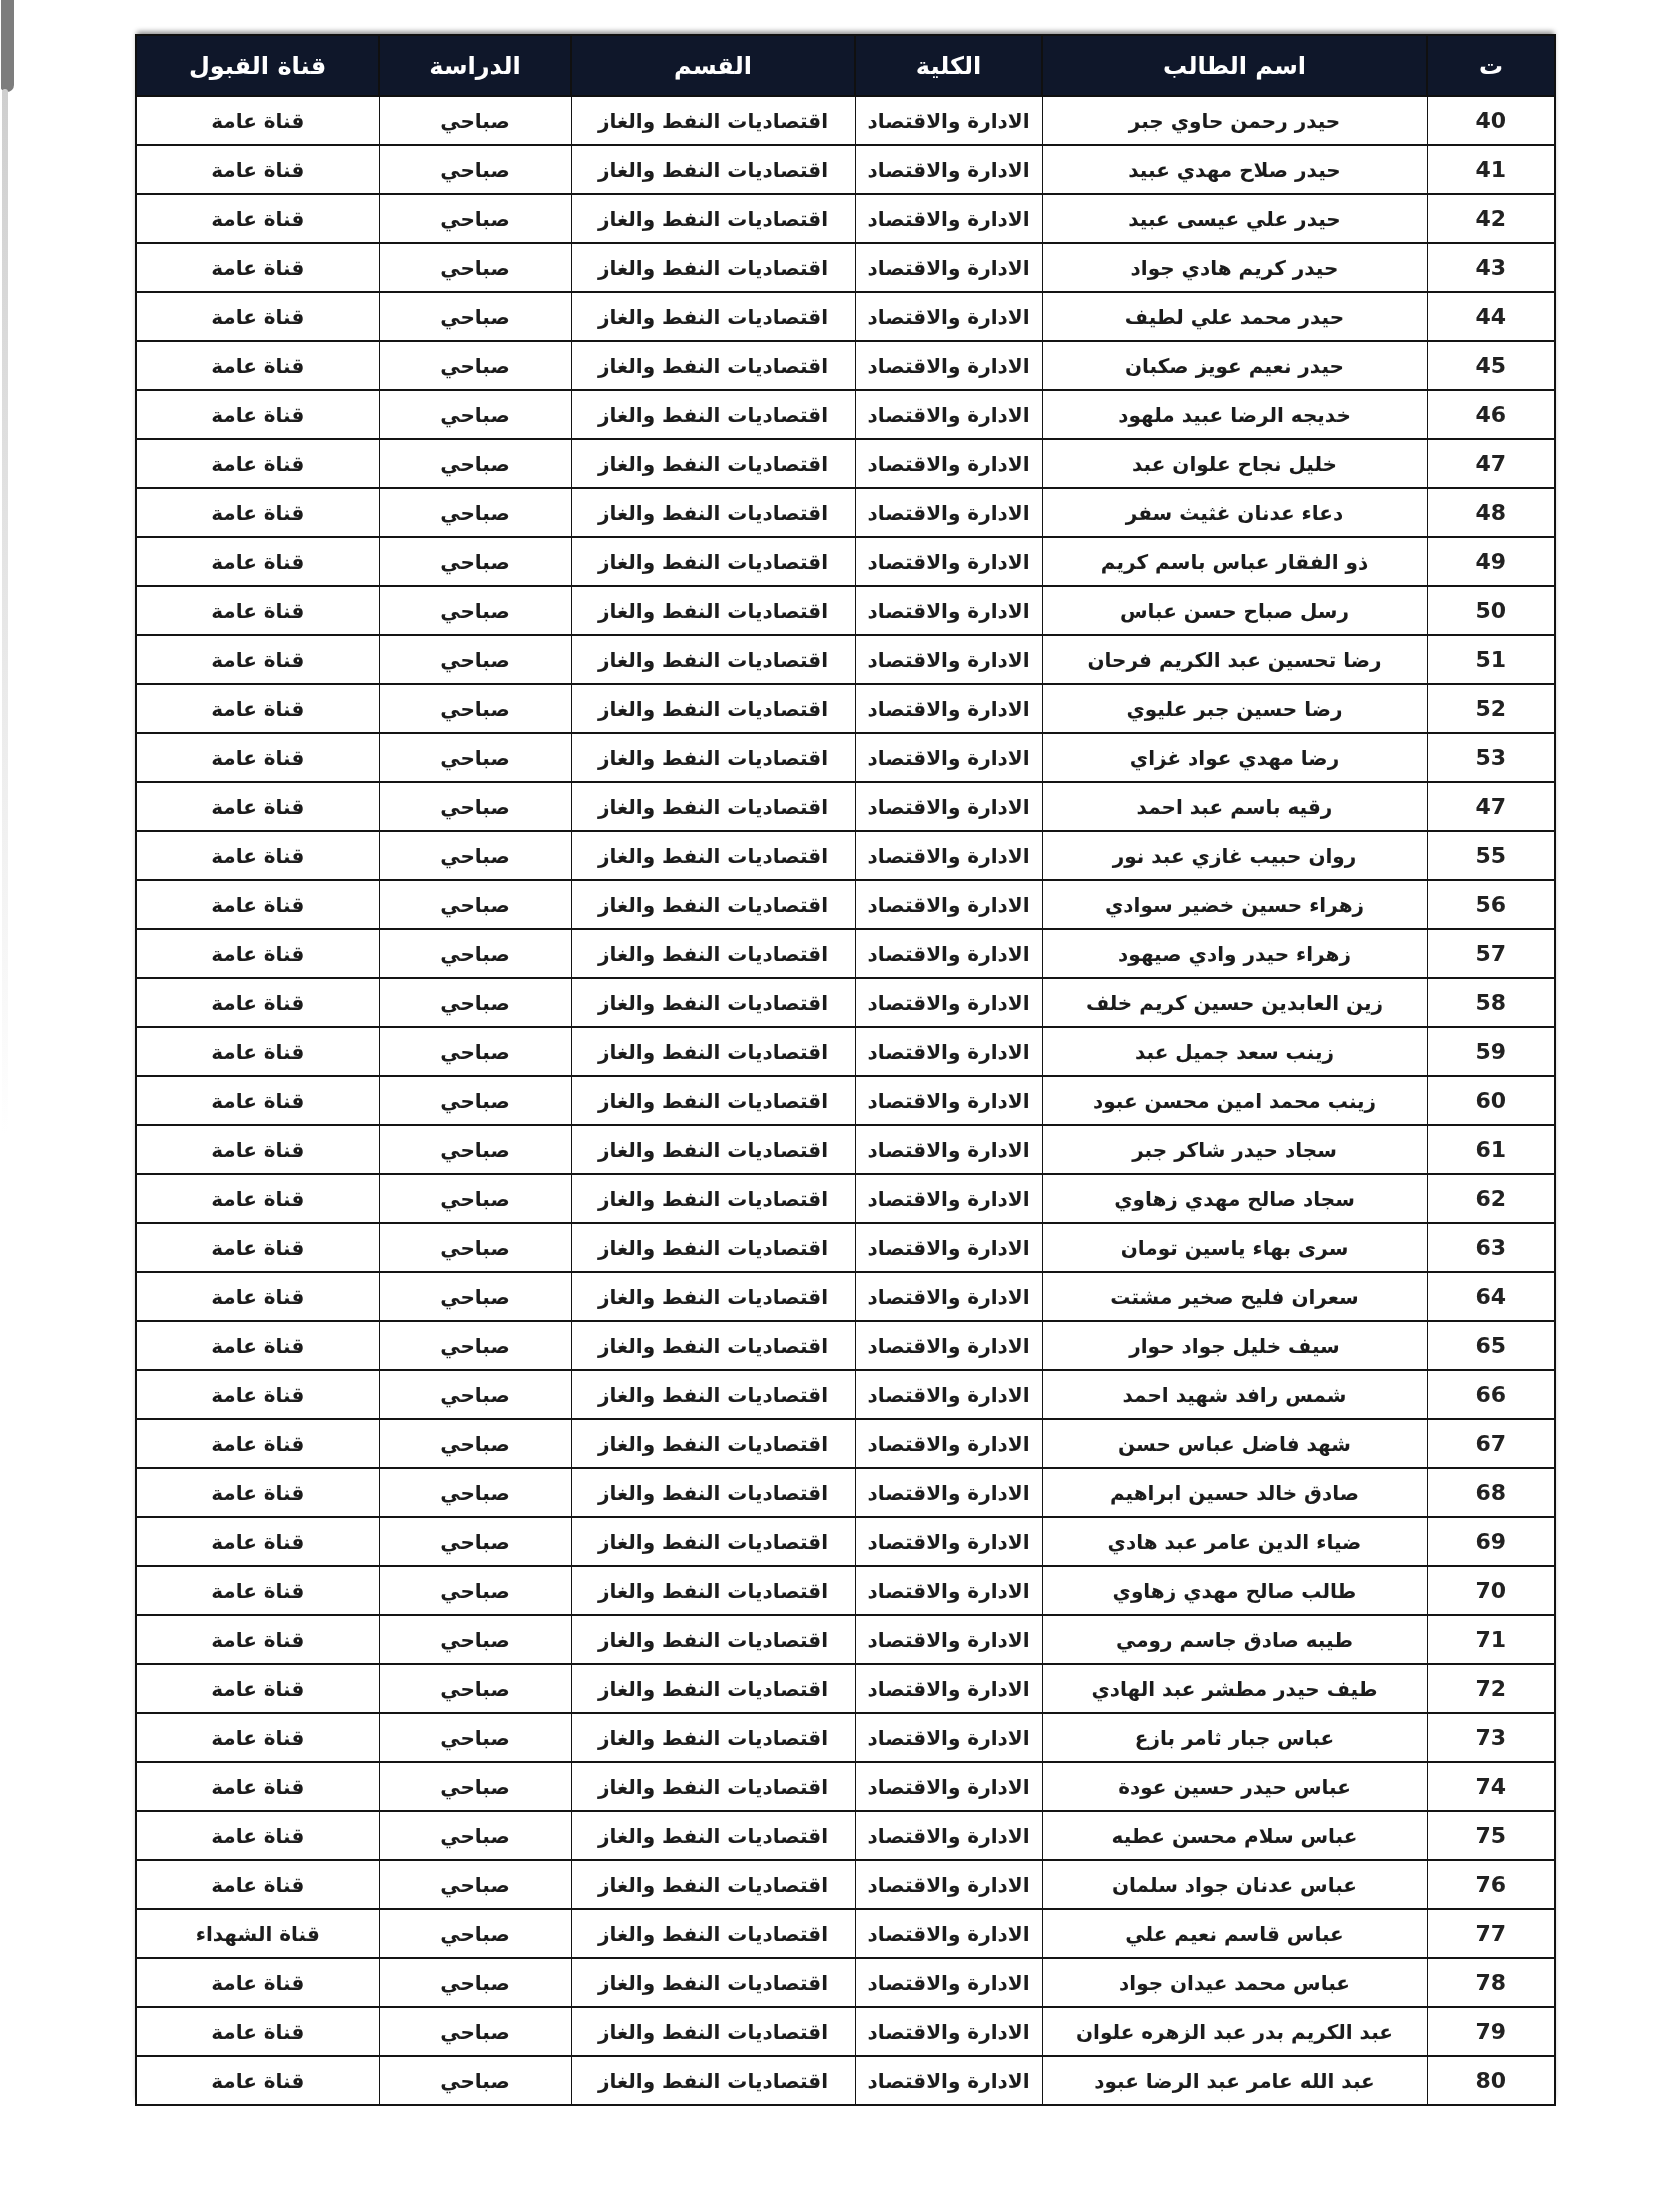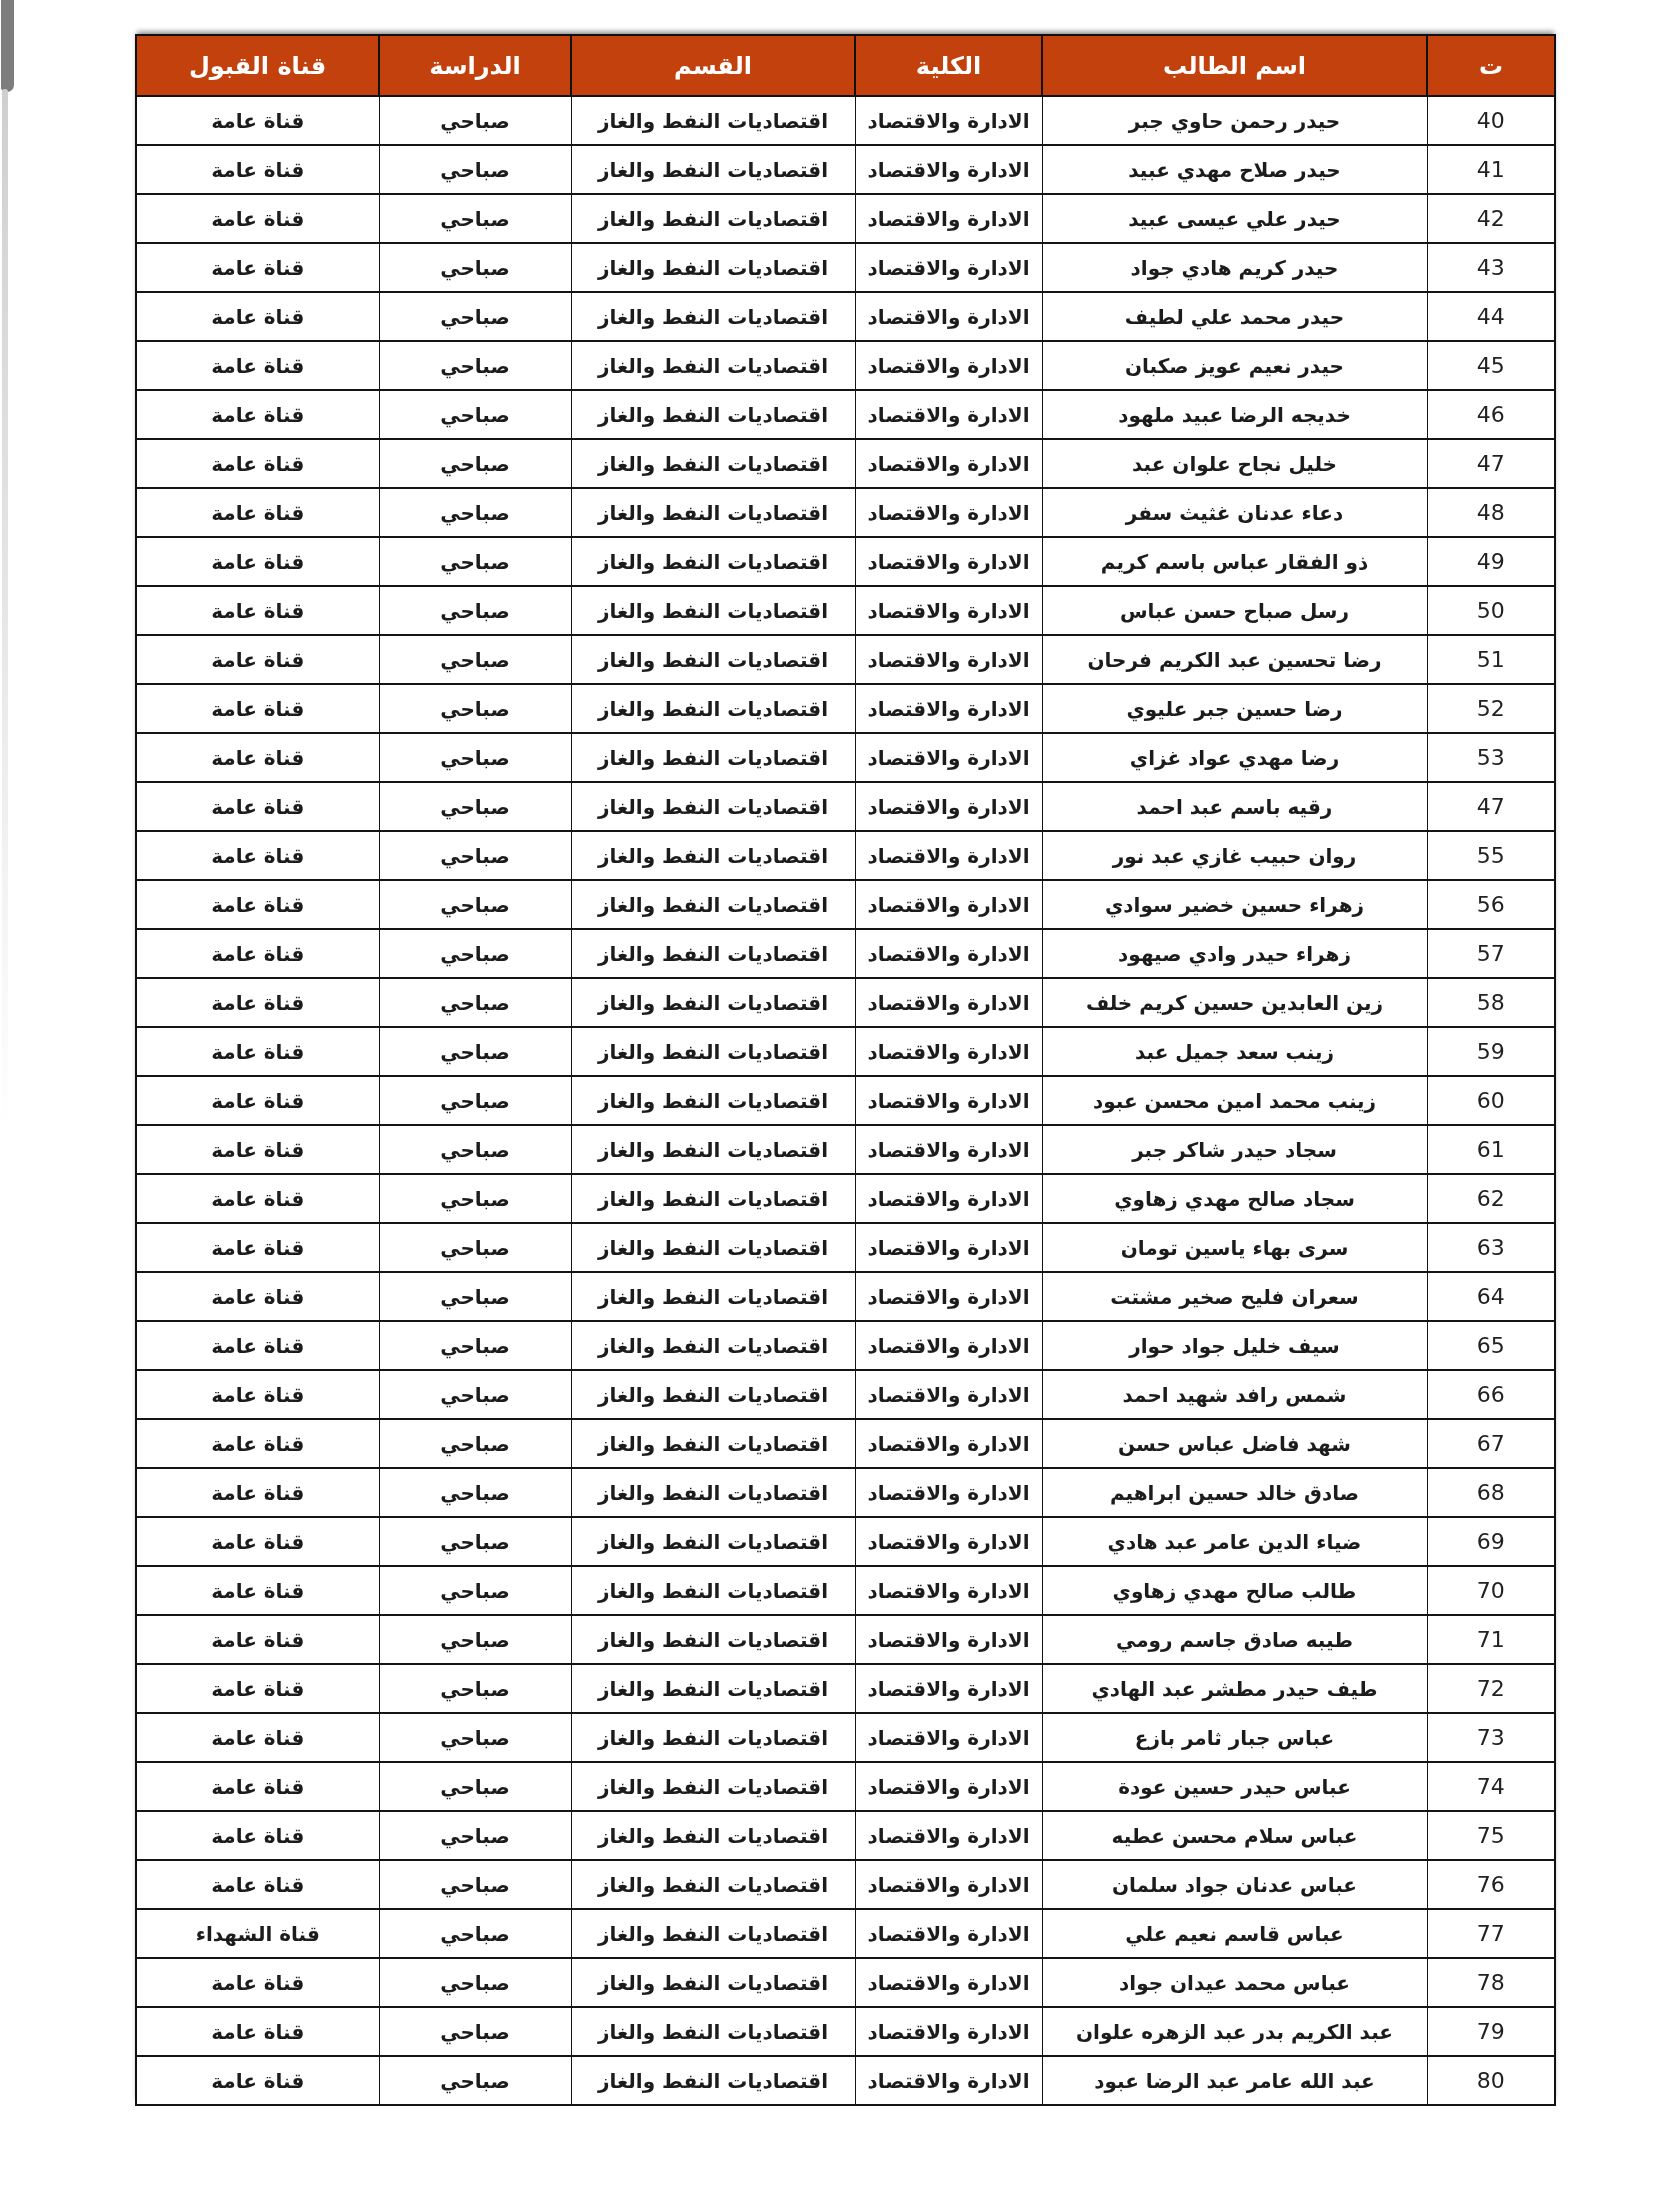--- a/index.html
+++ b/index.html
@@ -31,21 +31,21 @@
     direction:rtl;
     border:2.9px solid #101010;
   }
   col.c-no{width:128px;}
   col.c-name{width:385px;}
   col.c-college{width:187px;}
   col.c-dept{width:284px;}
   col.c-study{width:192px;}
   col.c-channel{width:243px;}
   th{
-    background:#c2410c;
+    background:#0f172a;
     color:#ffffff;
     font-weight:bold;
     font-size:24px;
     height:59px;
     border:2.2px solid #101010;
     border-bottom:2.9px solid #101010;
     padding:0 22px;
   }
   td{
     background:#ffffff;
@@ -54,21 +54,21 @@
     font-size:20px;
     height:47px;
     text-align:center;
     vertical-align:middle;
     border:1.5px solid #141414;
     border-bottom-width:2.2px;
     padding:0 5.9px;
     white-space:nowrap;
     overflow:hidden;
   }
-  td.c-no{font-size:22px;font-weight:normal;color:#222;}
+  td.c-no{font-size:22px;font-weight:bold;color:#222;}
 </style>
 </head>
 <body>
 
 <div class="scroll-thumb"></div>
 <div class="scroll-track"></div>
 
 <div class="table-wrap">
   <table>
     <colgroup>

